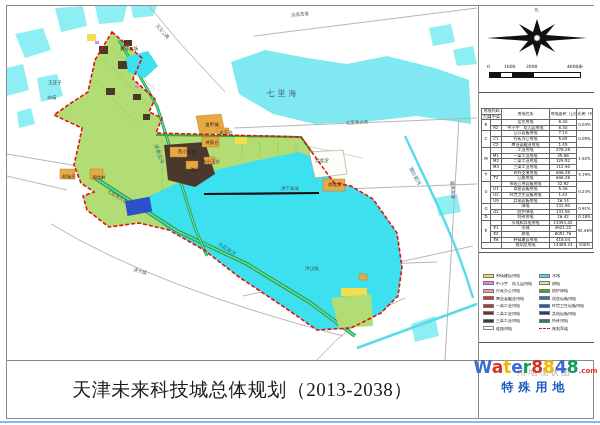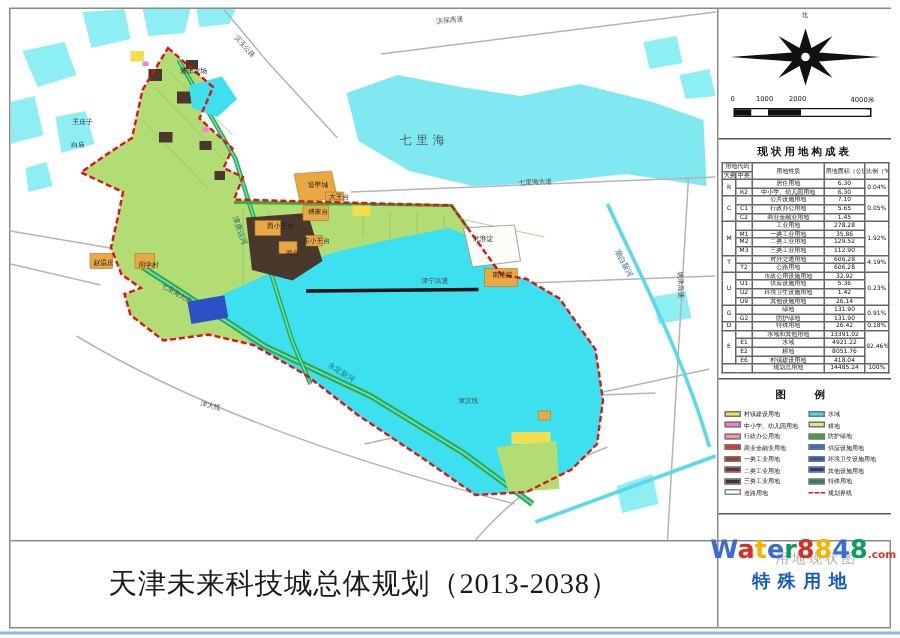--- a/index.html
+++ b/index.html
@@ -4,21 +4,21 @@
 <style>
   html,body{margin:0;padding:0;}
   body{width:600px;height:425px;position:relative;overflow:hidden;background:#fff;
        font-family:"DejaVu Sans","Liberation Sans",sans-serif;}
   .frame{position:absolute;left:6px;top:5px;width:586px;height:412px;border:1px solid #8a8a8a;}
   
   #map{position:absolute;left:7px;top:6px;width:471px;height:354px;overflow:hidden;}
   #map svg{position:absolute;left:0;top:0;}
   #map-labels{position:absolute;left:0;top:0;width:471px;height:354px;}
   .lbl{position:absolute;white-space:nowrap;transform-origin:center;line-height:1;}
-  .water-lg{font-size:8px;color:#44606e;letter-spacing:3px;}
+  .water-lg{font-size:8px;color:#44606e;letter-spacing:3px;font-family:Liberation Mono, monospace;}
   .water-sm{font-size:5px;color:#17707e;}
   .road-sm{font-size:4.5px;color:#4c4c4c;}
   .place{font-size:4.5px;color:#1c1c1c;}
   
   #sidebar{position:absolute;left:478px;top:6px;width:115px;height:354px;border-left:1px solid #8a8a8a;background:#fff;}
   .sb-line{position:absolute;left:0;width:115px;border-top:1px solid #555;}
   #north-label{position:absolute;left:0;top:1px;width:115px;text-align:center;font-size:4px;color:#111;}
   #compass{position:absolute;left:0;top:4px;}
   #scale-labels{position:absolute;left:8px;top:58px;width:100px;height:6px;font-size:4.5px;color:#111;}
   #scale-labels span{position:absolute;top:0;}
@@ -201,21 +201,20 @@
       <span style="left: 39px;">2000</span>
       <span style="left: 80px;">4000米</span>
     </div>
   <div id="scale-bar">
       <i style="width: 11px; background: rgb(17, 17, 17);"></i>
       <i style="width: 11px; background: rgb(255, 255, 255);"></i>
       <i style="width: 22px; background: rgb(17, 17, 17);"></i>
       <i style="width: 44px; background: rgb(255, 255, 255);"></i>
     </div>
   <div class="sb-line" style="top:86px"></div>
-  <div id="table-title">现状用地构成表</div>
   <table id="landuse-table">
     <colgroup>
         <col style="width:9px">
         <col style="width:11px">
         <col style="width:48px">
         <col style="width:27px">
         <col style="width:16px">
       </colgroup>
     <thead>
       <tr>
@@ -358,21 +357,20 @@
         </tr>
         <tr>
           <td colspan="2"></td>
           <td>规划总用地</td>
           <td>14485.24</td>
           <td rowspan="1">100%</td>
         </tr>
       </tbody>
   </table>
   <div class="sb-line" style="top:246px"></div>
-  <div id="legend-title">图　例</div>
   <div id="leg-left" class="leg-col">
       <div class="leg-item">
         <span class="leg-swatch" style="background: rgb(242, 223, 78);"></span>
         <span class="leg-label">村镇建设用地</span>
       </div>
       <div class="leg-item">
         <span class="leg-swatch" style="background: rgb(240, 128, 216);"></span>
         <span class="leg-label">中小学、幼儿园用地</span>
       </div>
       <div class="leg-item">

